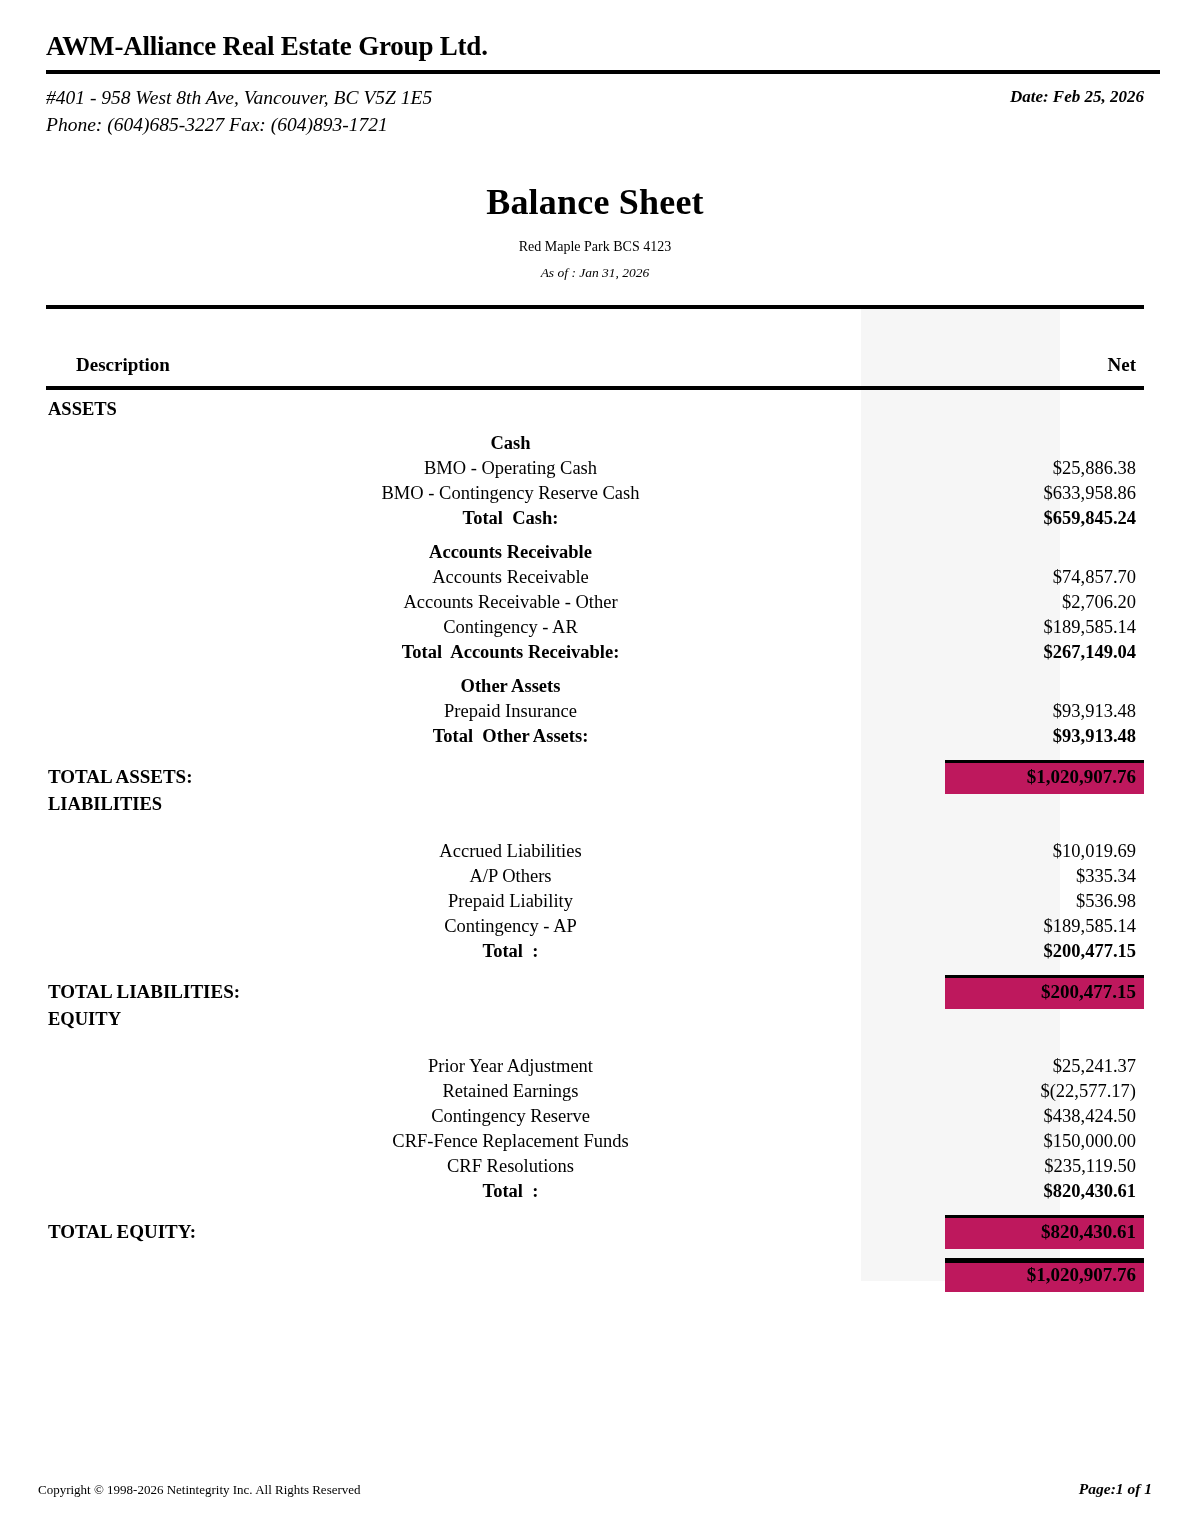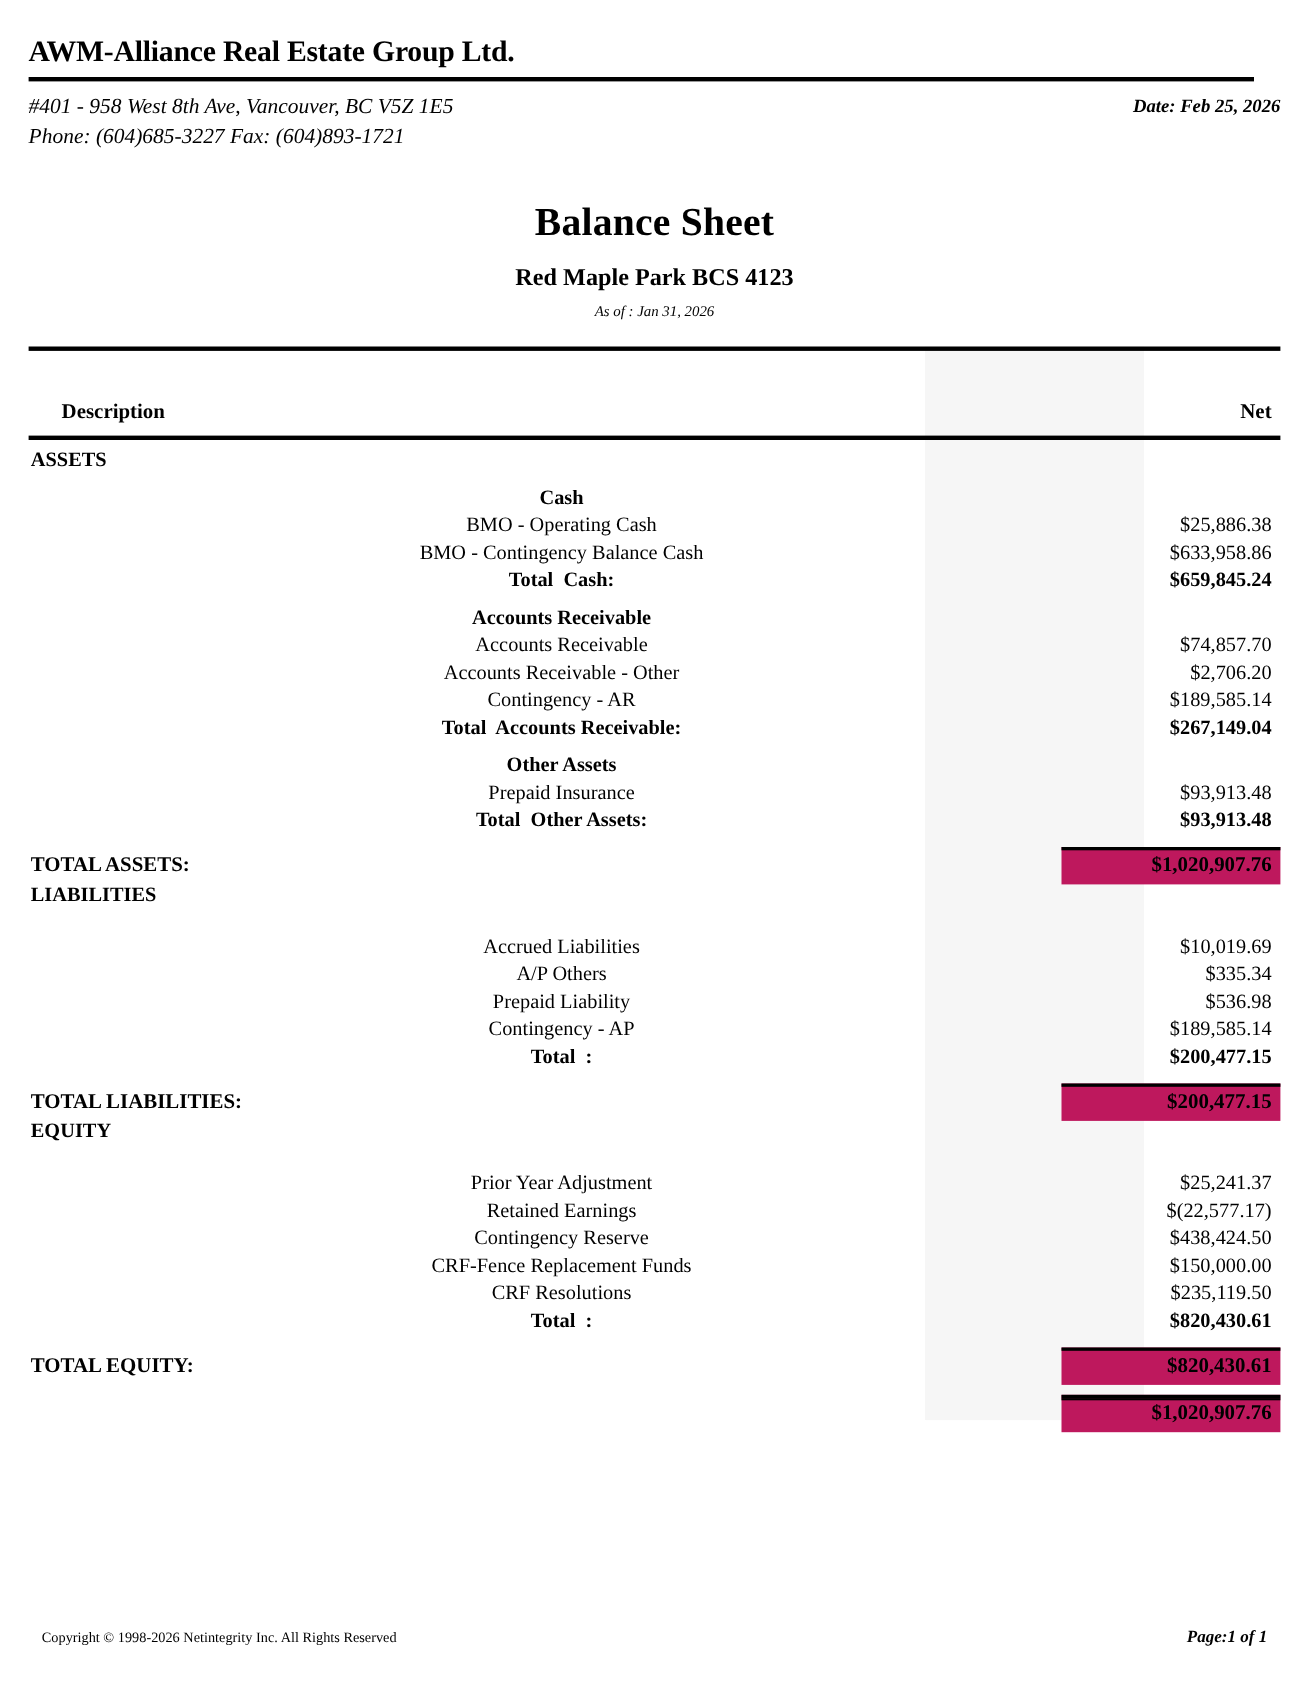--- a/index.html
+++ b/index.html
@@ -13,21 +13,21 @@
     font-family: "Liberation Serif", "DejaVu Serif", serif;
     color: #000000;
     position: relative;
     overflow: hidden;
   }
   .page {
     position: relative;
     width: 1190px;
     height: 1540px;
     box-sizing: border-box;
-    padding: 0 26px;
+    padding: 0 46px;
   }
 
   
   .company-name {
     font-size: 27px;
     font-weight: bold;
     letter-spacing: -0.2px;
     padding-top: 32px;
     line-height: 1.1;
   }
@@ -59,22 +59,22 @@
   .title-wrap {
     text-align: center;
     margin-top: 42px;
   }
   .doc-title {
     font-size: 36px;
     font-weight: bold;
     letter-spacing: 0.2px;
   }
   .doc-subtitle {
-    font-size: 22px;
-    font-weight: bold;
+    font-size: 14px;
+    font-weight: normal;
     margin-top: 16px;
   }
   .doc-asof {
     font-size: 13.5px;
     font-style: italic;
     margin-top: 10px;
   }
 
   
   .sheet {
@@ -261,21 +261,21 @@
 
       <div class="row lvl1 bold">
         <div class="label">Cash</div>
         <div class="value"></div>
       </div>
       <div class="row lvl1">
         <div class="label">BMO - Operating Cash</div>
         <div class="value">$25,886.38</div>
       </div>
       <div class="row lvl1">
-        <div class="label">BMO - Contingency Balance Cash</div>
+        <div class="label">BMO - Contingency Reserve Cash</div>
         <div class="value">$633,958.86</div>
       </div>
       <div class="row lvl1 bold">
         <div class="label">Total  Cash:</div>
         <div class="value">$659,845.24</div>
       </div>
 
       <div class="spacer-sm"></div>
 
       <div class="row lvl1 bold">

